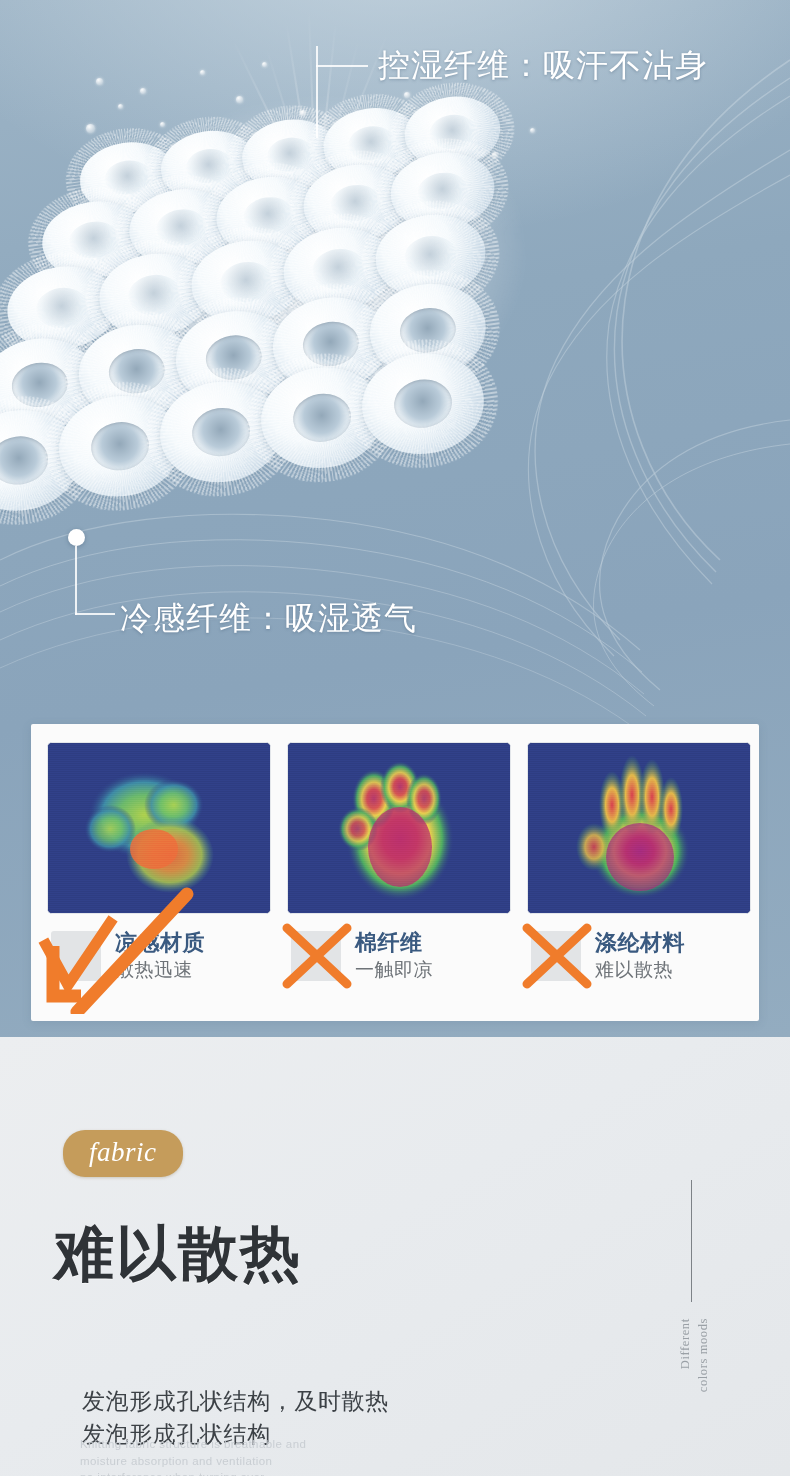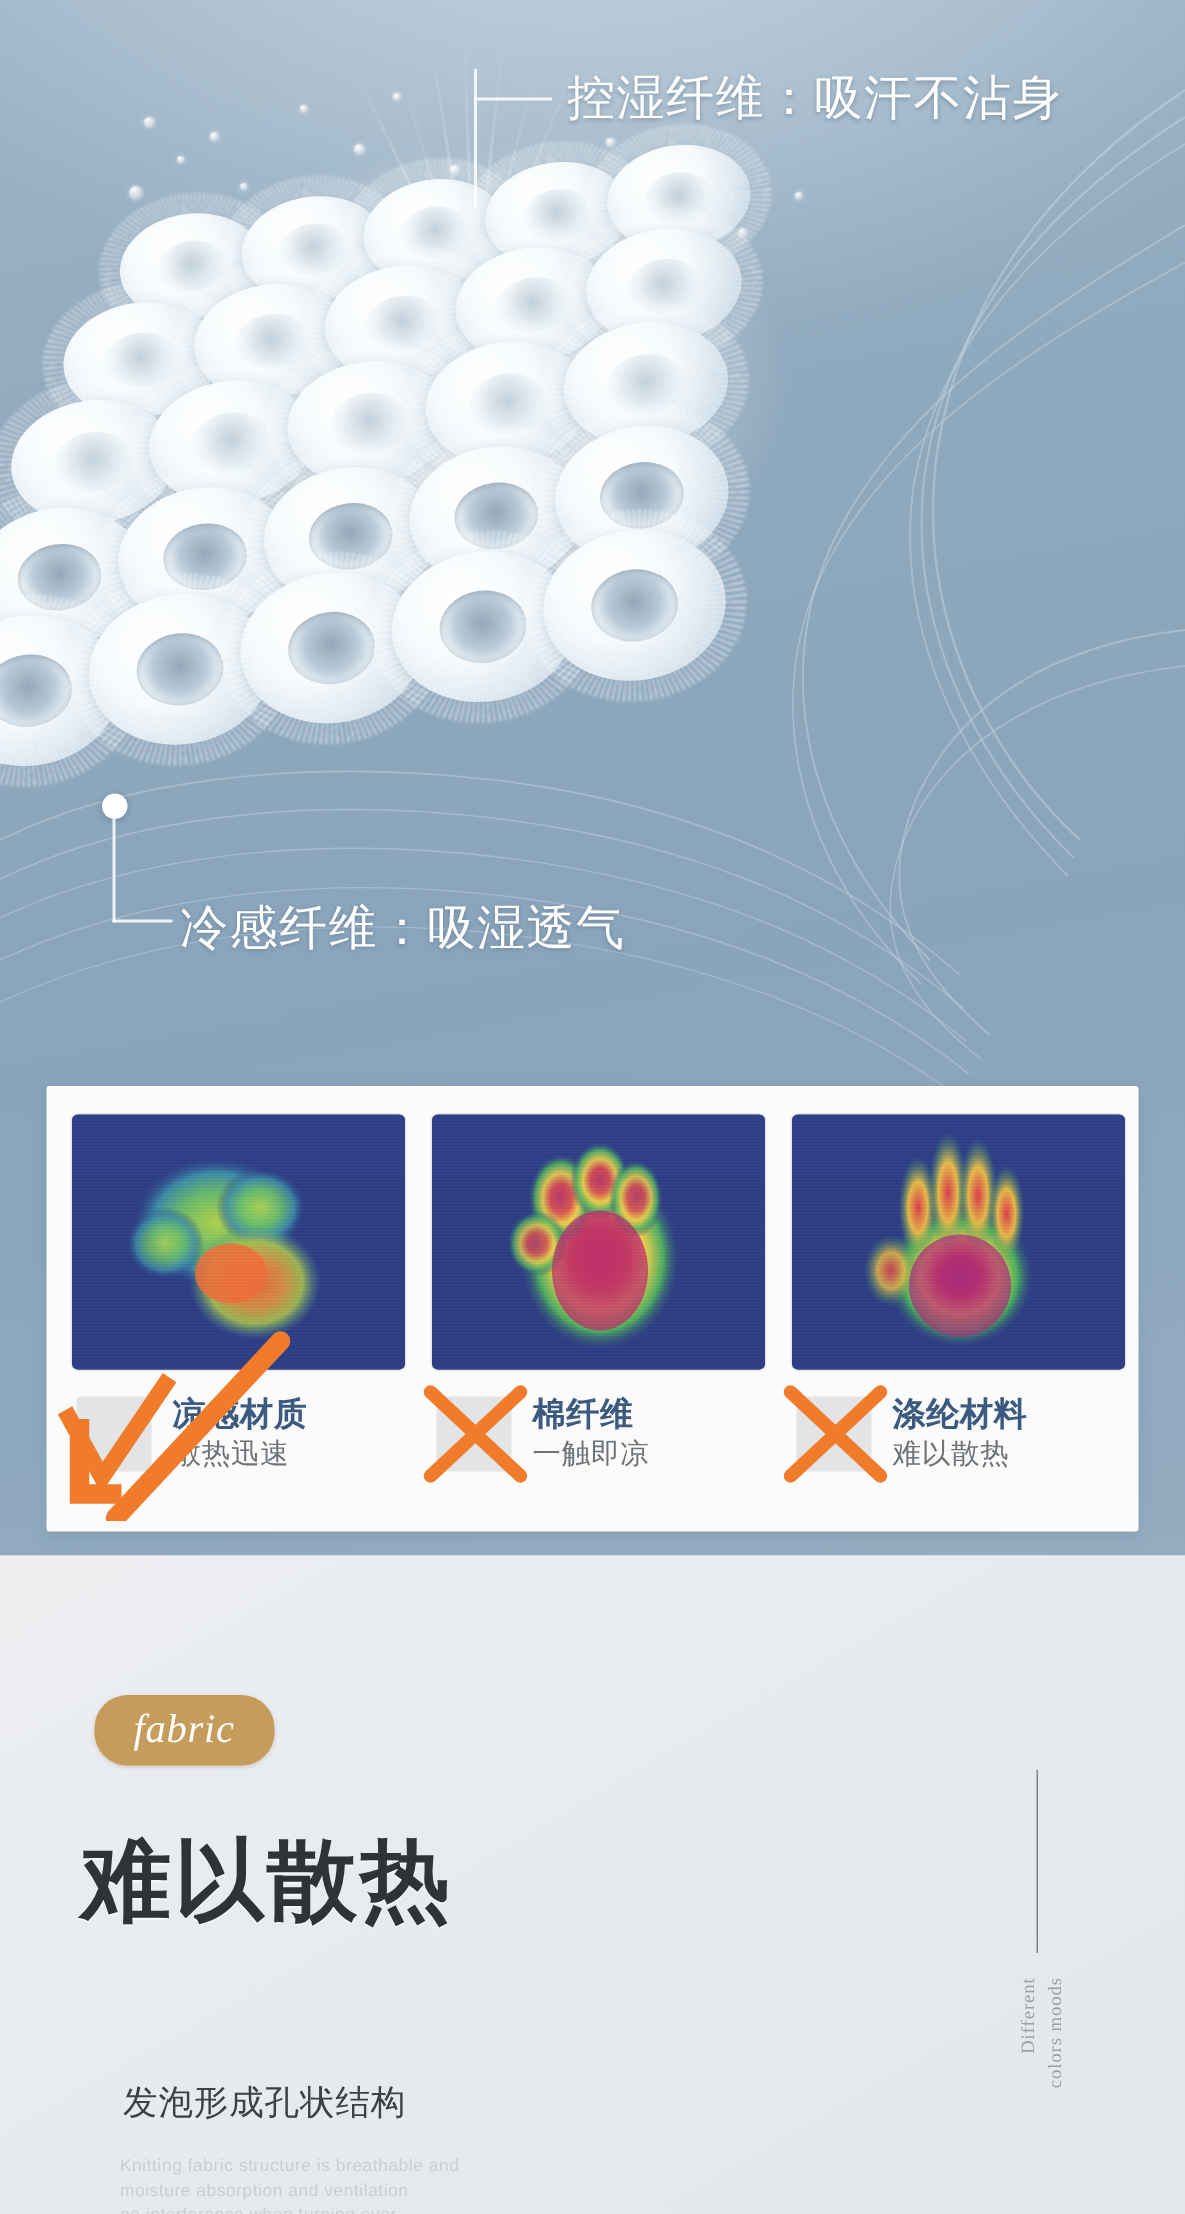--- a/index.html
+++ b/index.html
@@ -443,20 +443,21 @@
 
 <div class="lower"></div>
 
 <div class="badge">fabric</div>
 
 <div class="headline">
   <div>难以散热</div>
 </div>
 
 <div class="subcopy">
+  <div>发泡形成孔状结构，及时散热</div>
   <div>发泡形成孔状结构</div>
 </div>
 
 <div class="engcopy">
   <div>Knitting fabric structure is breathable and</div>
   <div>moisture absorption and ventilation</div>
   <div>no interference when turning over</div>
 </div>
 
 <div class="vrule"></div>

